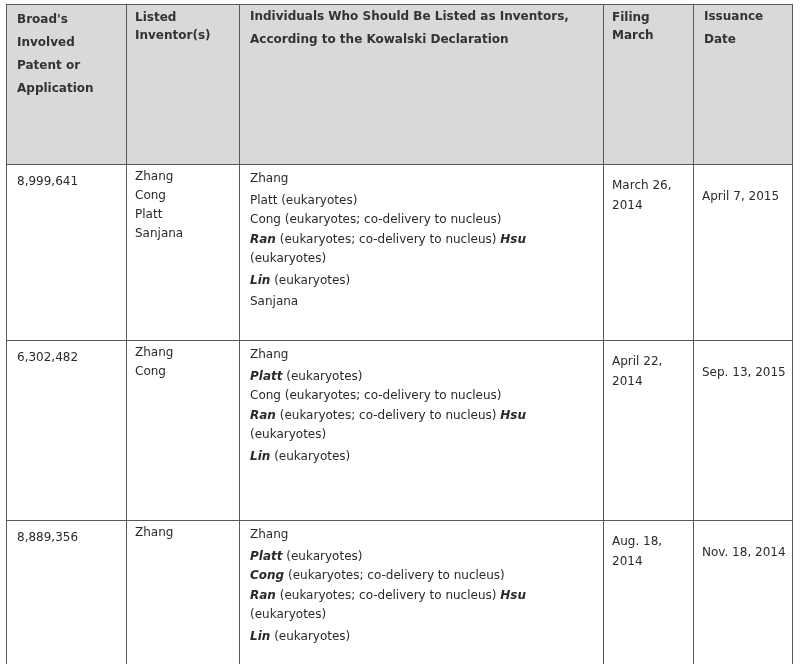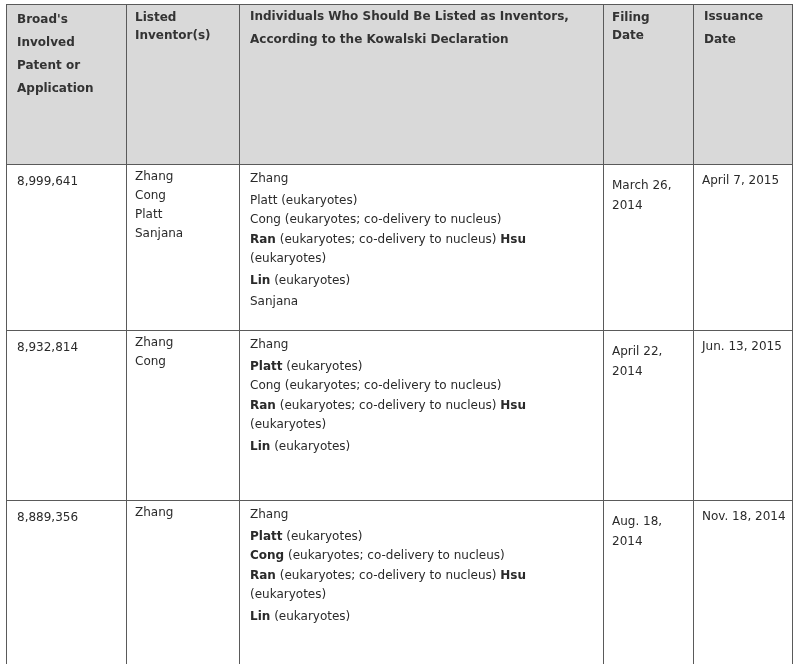--- a/index.html
+++ b/index.html
@@ -24,45 +24,45 @@
     background: #d9d9d9; font-weight: bold; color: #333;
     height: 150px; padding: 3px 8px 6px 10px; line-height: 23px;
   }
   table.inv thead th.h2, table.inv thead th.h4 { line-height: 18px; padding-left: 8px; }
   table.inv thead th.h3, table.inv thead th.h5 { padding-top: 0; }
   table.inv tbody td { padding: 4px 6px 4px 10px; }
   table.inv tbody td.c-pat { padding-top: 5px; line-height: 23px; }
   table.inv tbody td.c-listed { padding-left: 8px; line-height: 19px; padding-top: 2px; }
   table.inv tbody td.c-ind { padding-left: 10px; line-height: 19.5px; }
   table.inv tbody td.c-fil { padding-left: 8px; line-height: 20px; padding-top: 10px; }
-  table.inv tbody td.c-iss { padding-left: 8px; line-height: 23px; padding-top: 4px; }
+  table.inv tbody td.c-iss { padding-left: 8px; line-height: 23px; padding-top: 20px; }
   tr.r1 td { height: 151px; }
   tr.r2 td { height: 155px; }
   tr.r3 td { height: 157px; }
   .line { display: block; }
   .line.gap { margin-top: 2px; }
-  .b { font-weight: bold; }
+  .b { font-weight: bold; font-style: italic; }
 </style>
 </head>
 <body>
 
 <table class="inv">
   <colgroup>
       <col class="c1">
       <col class="c2">
       <col class="c3">
       <col class="c4">
       <col class="c5">
     </colgroup>
   <thead>
     <tr>
       <th class="h1">Broad's Involved Patent or Application</th>
       <th class="h2">Listed Inventor(s)</th>
       <th class="h3">Individuals Who Should Be Listed as Inventors, According to the Kowalski Declaration</th>
-      <th class="h4">Filing Date</th>
+      <th class="h4">Filing March</th>
       <th class="h5">Issuance Date</th>
     </tr>
   </thead>
   <tbody>
 
     <tr class="r1">
       <td class="c-pat">8,999,641</td>
       <td class="c-listed">
         <span class="line">Zhang</span>
         <span class="line">Cong</span>
@@ -75,34 +75,34 @@
         <span class="line"><span>Cong</span><span> (eukaryotes; co-delivery to nucleus)</span></span>
         <span class="line"><span class="b">Ran</span><span> (eukaryotes; co-delivery to nucleus) </span><span class="b">Hsu</span><br><span>(eukaryotes)</span></span>
         <span class="line gap"><span class="b">Lin</span><span> (eukaryotes)</span></span>
         <span class="line gap"><span>Sanjana</span></span>
       </td>
       <td class="c-fil">March 26, 2014</td>
       <td class="c-iss">April 7, 2015</td>
     </tr>
 
     <tr class="r2">
-      <td class="c-pat">8,932,814</td>
+      <td class="c-pat">6,302,482</td>
       <td class="c-listed">
         <span class="line">Zhang</span>
         <span class="line">Cong</span>
       </td>
       <td class="c-ind">
         <span class="line"><span>Zhang</span></span>
         <span class="line gap"><span class="b">Platt</span><span> (eukaryotes)</span></span>
         <span class="line"><span>Cong</span><span> (eukaryotes; co-delivery to nucleus)</span></span>
         <span class="line"><span class="b">Ran</span><span> (eukaryotes; co-delivery to nucleus) </span><span class="b">Hsu</span><br><span>(eukaryotes)</span></span>
         <span class="line gap"><span class="b">Lin</span><span> (eukaryotes)</span></span>
       </td>
       <td class="c-fil">April 22, 2014</td>
-      <td class="c-iss">Jun. 13, 2015</td>
+      <td class="c-iss">Sep. 13, 2015</td>
     </tr>
 
     <tr class="r3">
       <td class="c-pat">8,889,356</td>
       <td class="c-listed">
         <span class="line">Zhang</span>
       </td>
       <td class="c-ind">
         <span class="line"><span>Zhang</span></span>
         <span class="line gap"><span class="b">Platt</span><span> (eukaryotes)</span></span>

